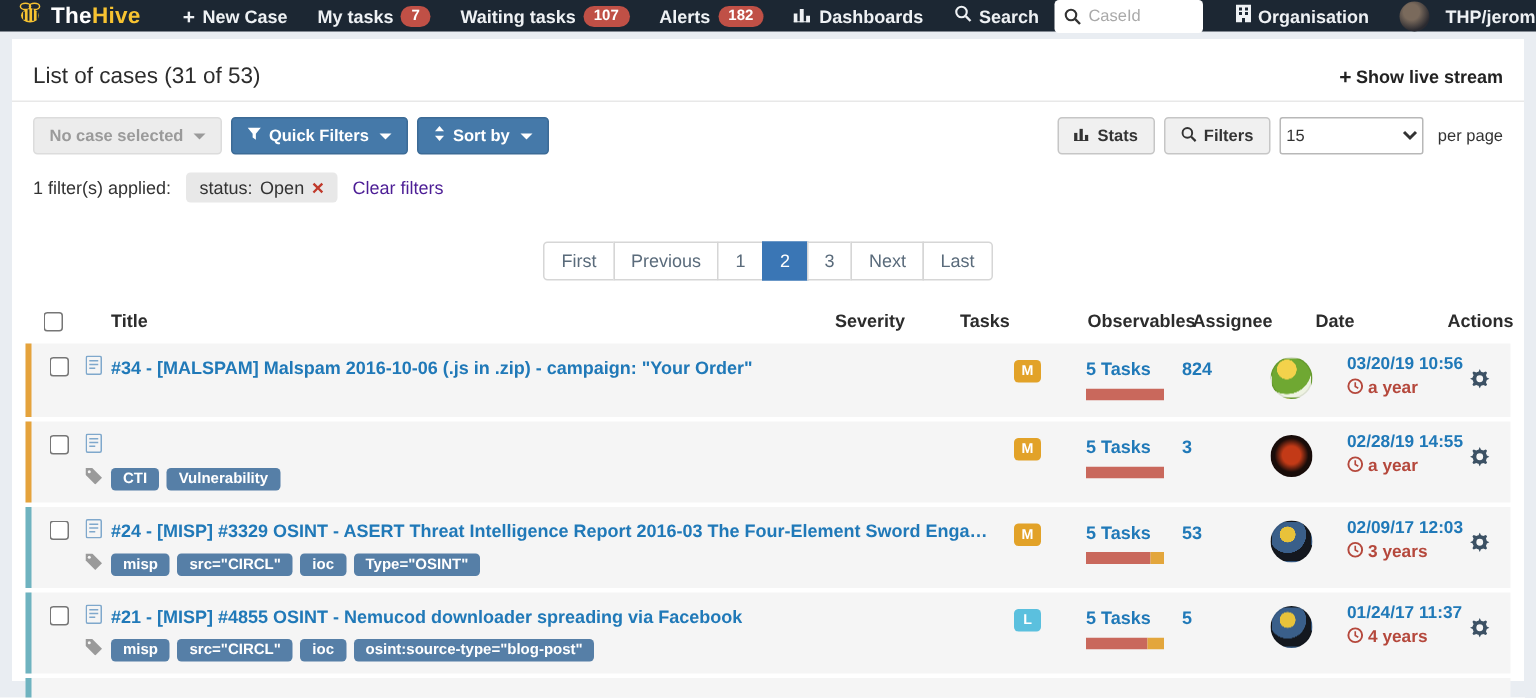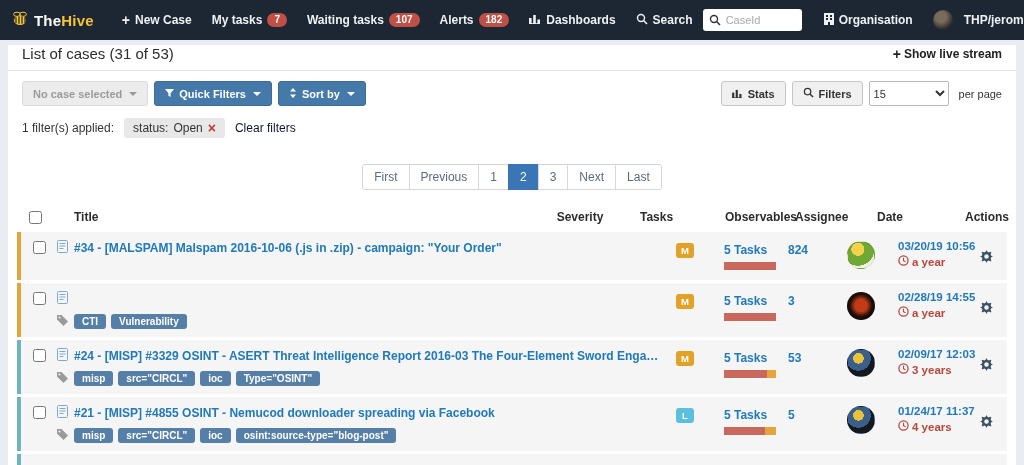--- a/index.html
+++ b/index.html
@@ -1,57 +1,57 @@
 <!DOCTYPE html>
 <html><head>
 <meta charset="utf-8">
 <style>
   * { margin:0; padding:0; box-sizing:border-box; }
   html,body { width:1024px; height:465px; overflow:hidden; }
   body { font-family:"Liberation Sans", sans-serif; background:#e9edf2; color:#333; }
 
   
-  .navbar { height:40px; background:#1c2733; display:flex; align-items:center; padding:0 10px; color:#f2f2f2; }
+  .navbar { height:21px; background:#1c2733; display:flex; align-items:center; padding:0 10px; color:#f2f2f2; }
   .brand { display:flex; align-items:center; gap:4px; margin-right:18px; }
   .brand-text { font-size:15px; font-weight:bold; color:#fff; letter-spacing:.2px; }
   .brand-text .hive { color:#f7c331; }
   .nav-item { display:flex; align-items:center; gap:5px; font-size:12px; font-weight:600; color:#eef1f4; padding:0 10px; height:32px; cursor:pointer; white-space:nowrap; }
   .nav-sep { width:1px; height:20px; background:#35455a; }
   .badge-pill { background:#c05046; color:#fff; font-size:10px; font-weight:bold; border-radius:9px; padding:1px 7px; line-height:12px; }
   .plus-glyph { font-weight:bold; font-size:14px; line-height:12px; }
   .nav-spacer { flex:1; }
   .nav-search-box { display:flex; align-items:center; background:#fff; border-radius:3px; height:22px; padding:0 6px; margin-right:12px; }
   .nav-search-box .sicon { color:#333; display:flex; margin-right:5px; }
   .nav-search-box input { border:none; outline:none; width:70px; font-size:11px; color:#333; font-family:"Liberation Sans",sans-serif; }
   .nav-search-box input::placeholder { color:#a9a9a9; }
   .user-avatar { width:20px; height:20px; border-radius:50%; background:radial-gradient(circle at 40% 35%, #7a6a5c 0 30%, #2a2a30 70%); margin-right:6px; }
 
   
   .panel { margin:5px 8px 0 8px; background:#fff; height:428px; }
-  .panel-head { display:flex; justify-content:space-between; align-items:center; padding:0 14px 8px 14px; border-bottom:1px solid #e8e8e8; }
+  .panel-head { display:flex; justify-content:space-between; align-items:center; padding:16px 14px 8px 14px; border-bottom:1px solid #e8e8e8; }
   .page-title { font-size:15px; color:#2c2c2c; }
   .live-stream { font-size:12px; color:#222; font-weight:600; cursor:pointer; display:flex; align-items:center; gap:3px; }
 
   
   .toolbar { display:flex; justify-content:space-between; align-items:center; padding:10px 14px 8px 14px; }
   .tb-left, .tb-right { display:flex; align-items:center; gap:6px; }
   .btn { display:inline-flex; align-items:center; gap:5px; font-size:11px; font-weight:600; border-radius:3px; padding:0 10px; height:25px; cursor:pointer; border:1px solid transparent; white-space:nowrap; }
   .btn-muted { background:#ececec; border-color:#dcdcdc; color:#9a9a9a; }
   .btn-blue { background:#4579a9; border-color:#3c6b96; color:#fff; }
   .btn-light { background:#f0f0f0; border-color:#c6c6c6; color:#333; }
   .caret { width:0; height:0; border-left:4px solid transparent; border-right:4px solid transparent; border-top:4px solid currentColor; display:inline-block; margin-left:2px; }
-  .page-size { height:25px; width:80px; font-size:11px; border:1px solid #b8b8b8; border-radius:2px; color:#333; background:#fff; font-family:"Liberation Sans",sans-serif; }
+  .page-size { height:25px; width:96px; font-size:11px; border:1px solid #b8b8b8; border-radius:2px; color:#333; background:#fff; font-family:"Liberation Sans",sans-serif; }
   .per-page { font-size:11px; color:#333; margin-left:4px; }
 
   
   .filterbar { display:flex; align-items:center; gap:10px; padding:4px 14px 10px 14px; font-size:12px; color:#333; }
   .chip { background:#e8e8e8; border-radius:3px; padding:3px 9px; display:inline-flex; align-items:center; gap:5px; }
   .chip b { font-weight:normal; }
   .chip .x { color:#c0392b; font-weight:bold; font-size:14px; line-height:10px; cursor:pointer; }
-  .clear-link { color:#0f172a; cursor:pointer; }
+  .clear-link { color:#4c1d95; cursor:pointer; }
 
   
   .pagination-wrap { text-align:center; margin:16px 0 18px 0; }
   .pagination { display:inline-flex; }
   .pg { font-size:12px; color:#5a6b7b; background:#fff; border:1px solid #d6d6d6; padding:5px 11px; margin-left:-1px; cursor:pointer; }
   .pg:first-child { border-radius:3px 0 0 3px; margin-left:0; }
   .pg:last-child { border-radius:0 3px 3px 0; }
   .pg.active { background:#3a76b5; border-color:#3a76b5; color:#fff; }
 
   

